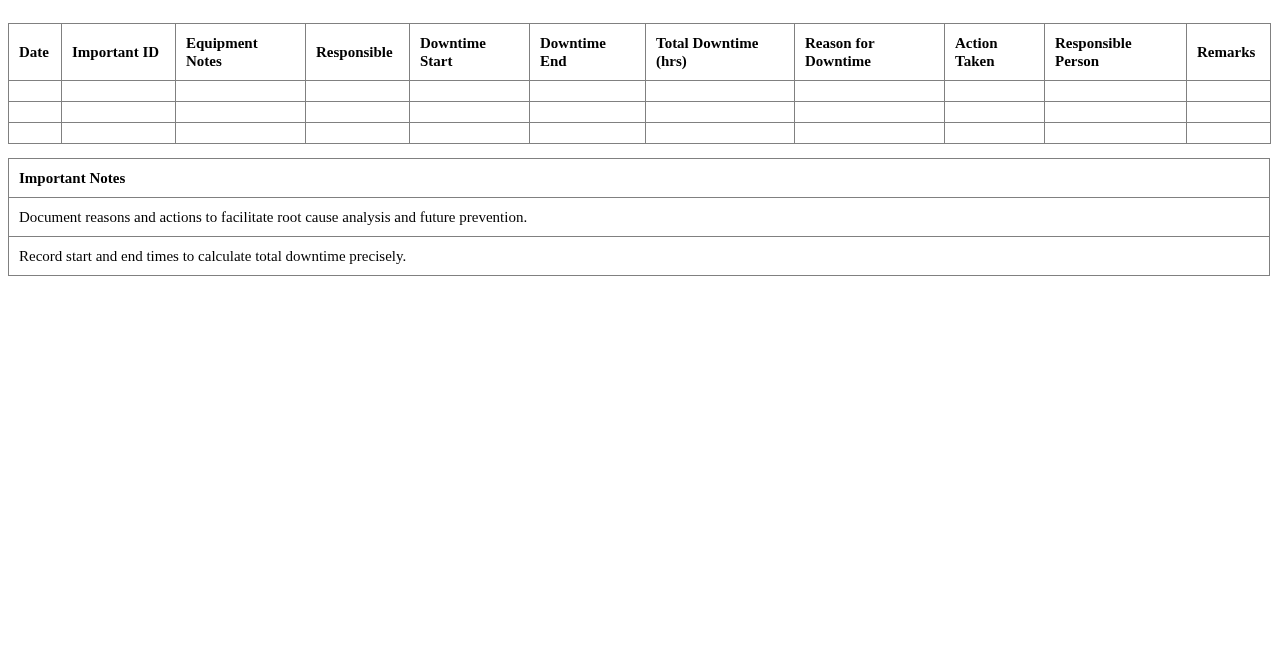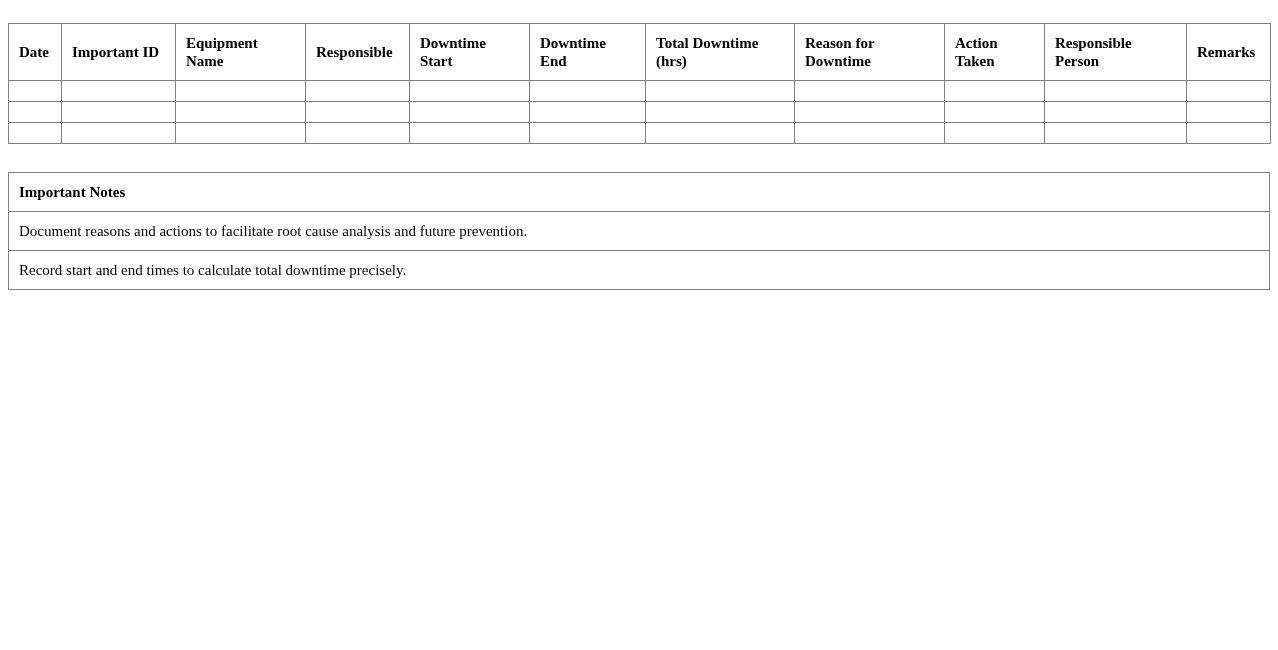--- a/index.html
+++ b/index.html
@@ -9,21 +9,21 @@
       color: #000; font-size: 15px;
     }
     .wrap { position: absolute; left: 8px; top: 23px; width: 1262px; }
     table { border-collapse: collapse; width: 1262px; table-layout: fixed; }
     th, td { border: 1px solid #808080; }
     .log th {
       font-weight: bold; text-align: left; vertical-align: middle;
       padding: 0 10px; height: 56px; line-height: 18px; font-size: 15px;
     }
     .log td { height: 20px; padding: 0; }
-    .notes { margin-top: 28px; }
+    .notes { margin-top: 14px; }
     .notes td {
       height: 38px; padding: 0 10px; vertical-align: middle; font-size: 15px;
     }
     .notes td.head { font-weight: bold; }
   </style>
 </head>
 <body>
 
 <div class="wrap">
   <table class="log">
@@ -37,21 +37,21 @@
         <col style="width: 149px;">
         <col style="width: 150px;">
         <col style="width: 100px;">
         <col style="width: 142px;">
         <col style="width: 84px;">
       </colgroup>
     <thead>
       <tr>
         <th>Date</th>
         <th>Important ID</th>
-        <th>Equipment Name</th>
+        <th>Equipment Notes</th>
         <th>Responsible</th>
         <th>Downtime Start</th>
         <th>Downtime End</th>
         <th>Total Downtime (hrs)</th>
         <th>Reason for Downtime</th>
         <th>Action Taken</th>
         <th>Responsible Person</th>
         <th>Remarks</th>
       </tr>
     </thead>

